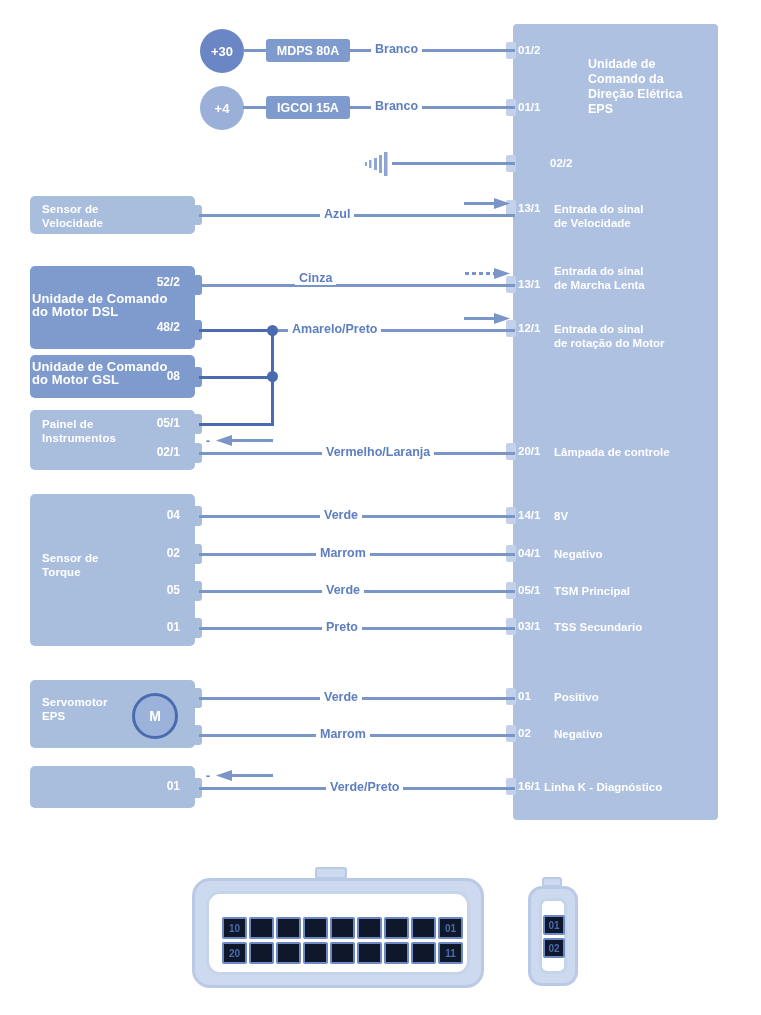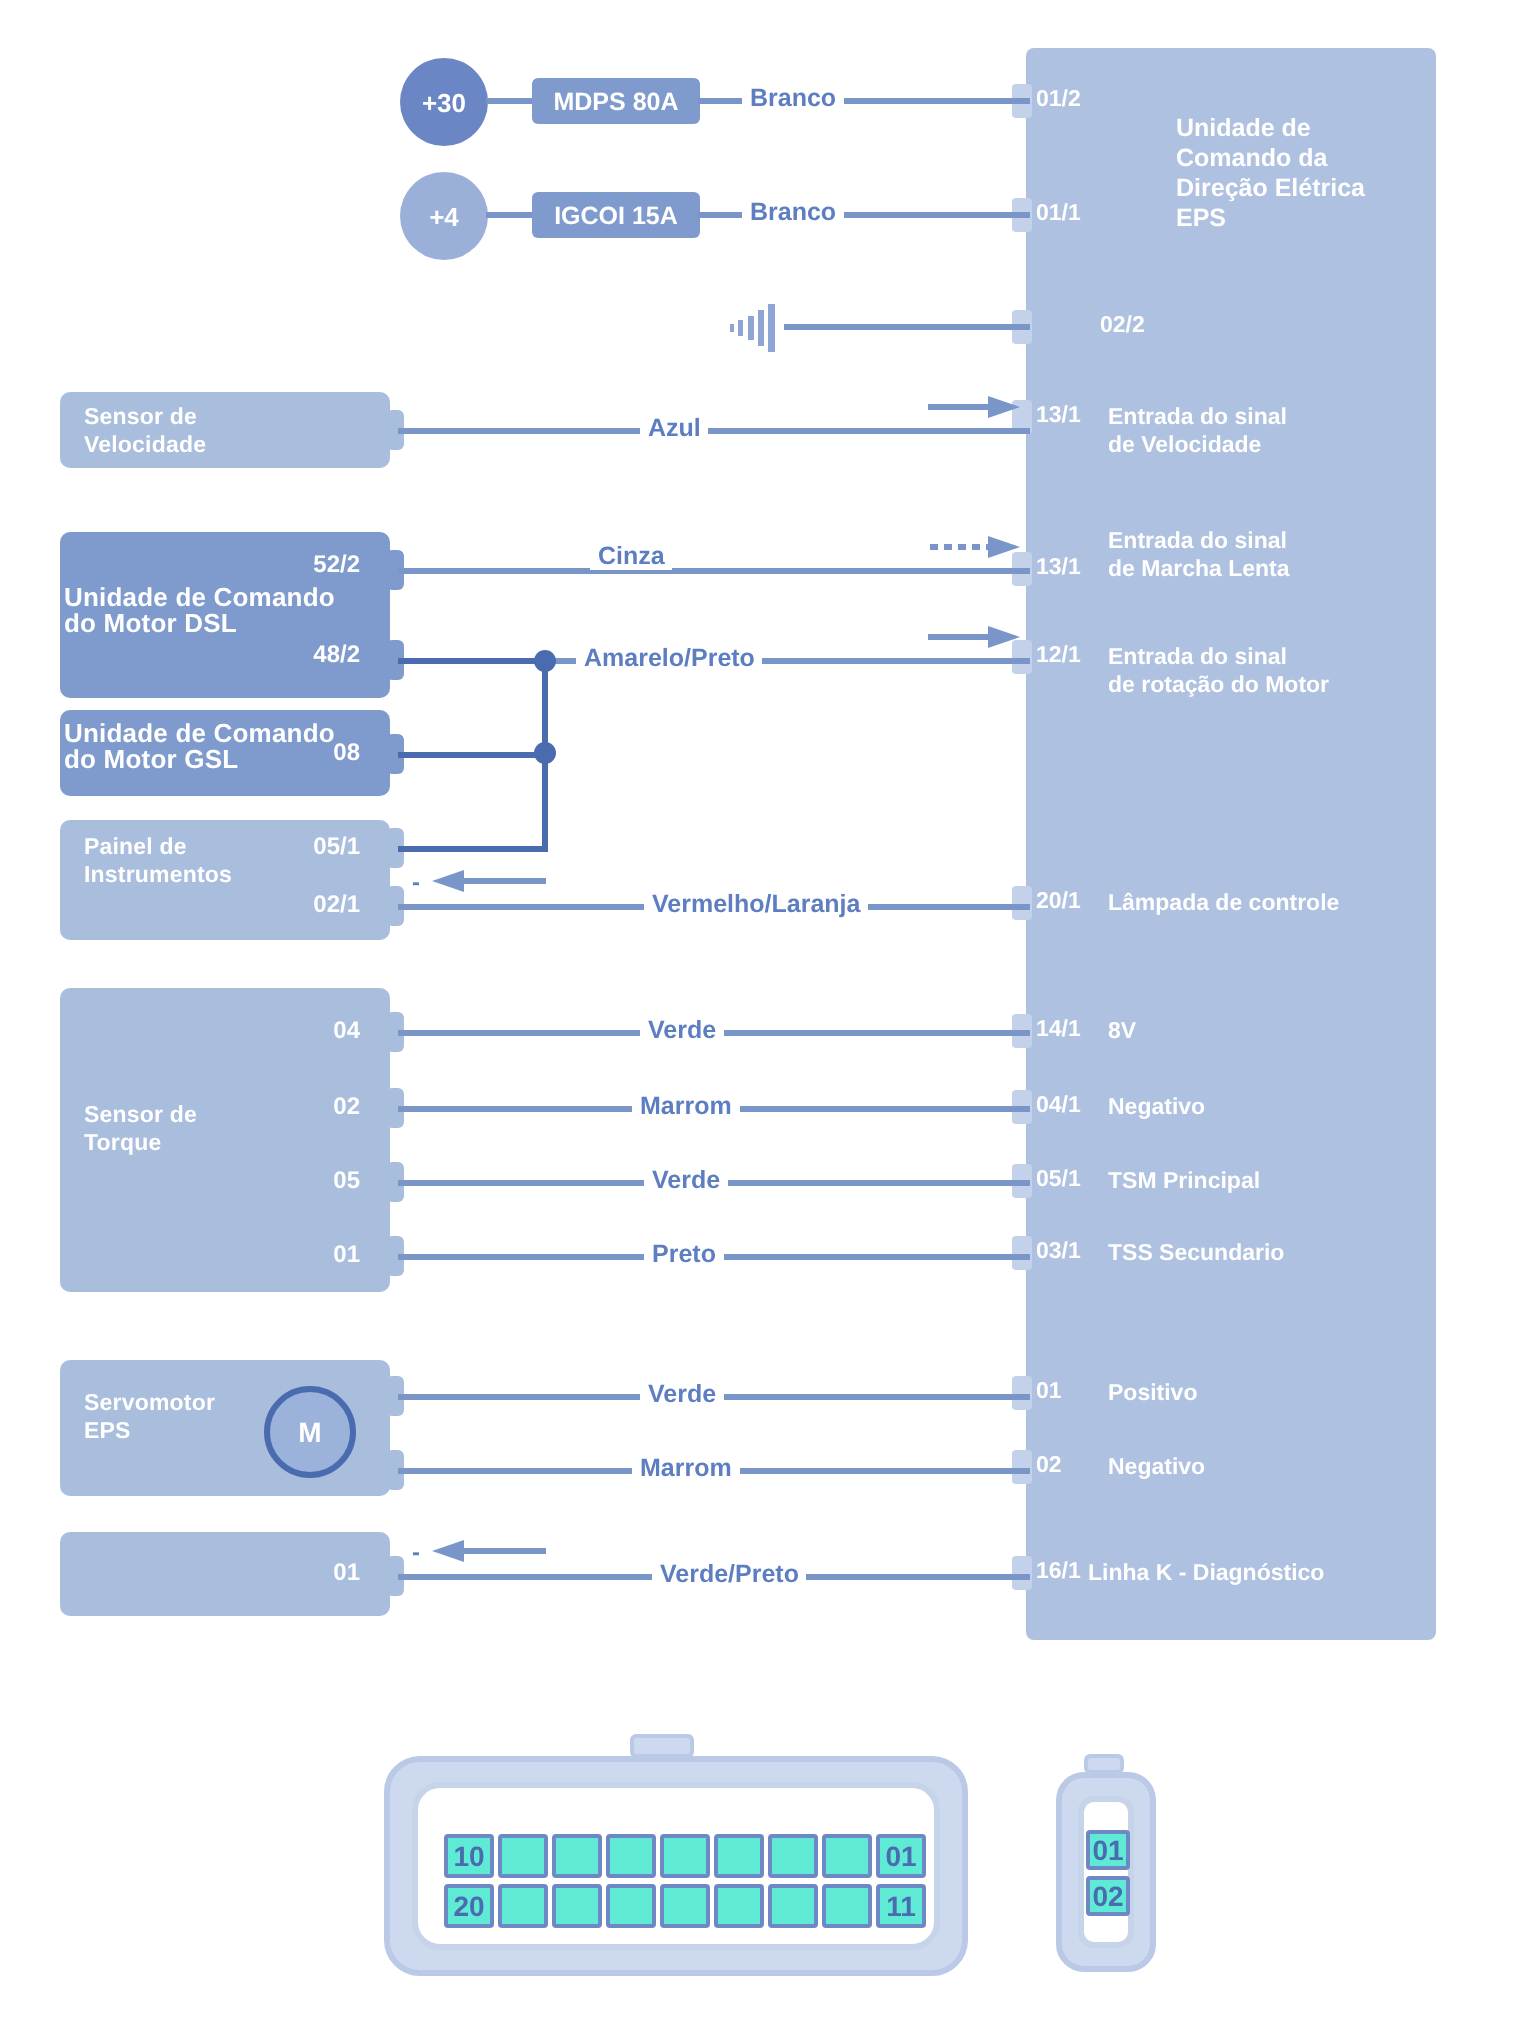--- a/index.html
+++ b/index.html
@@ -45,23 +45,23 @@
   .dash{position:absolute;color:#5d7ec0;font-weight:bold;font-size:12px;}
 
   
   .conn-outer{position:absolute;border:3px solid #b9c9e6;border-radius:18px;
               background:#ccd9ee;box-sizing:border-box;}
   .conn-inner{position:absolute;border:3px solid #c6d4ea;border-radius:14px;
               background:#ffffff;box-sizing:border-box;}
   .conn-tab{position:absolute;background:#ccd9ee;border:2px solid #b9c9e6;
             border-radius:3px;box-sizing:border-box;}
   .pin-cell{position:absolute;border:2px solid #6d88c4;border-radius:2px;
-            background:#5eead4;box-sizing:border-box;display:flex;
+            background:#0f172a;box-sizing:border-box;display:flex;
             align-items:center;justify-content:center;
-            color:#4a6bb0;font-weight:bold;font-size:14px;}
+            color:#4a6bb0;font-weight:bold;font-size:10px;}
 </style>
 </head>
 <body>
 
 <div id="stage">
 
   <div class="ecu-panel" style="left:513px;top:24px;width:205px;height:796px;"></div>
   <div class="ecu-title" style="left:588px;top:57px;width:126px;">Unidade de
 Comando da
 Direção Elétrica

